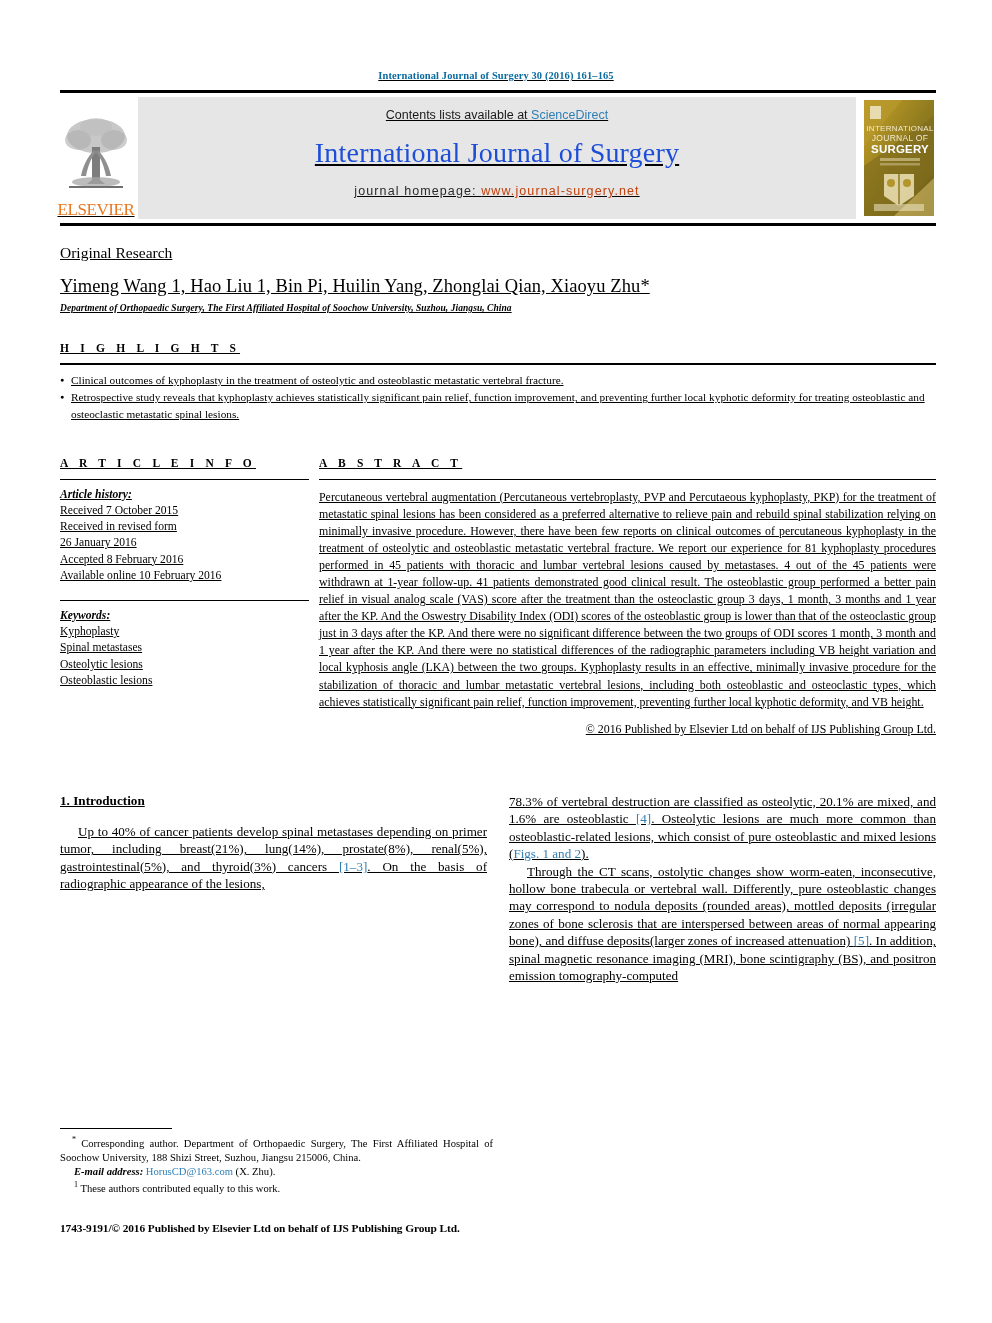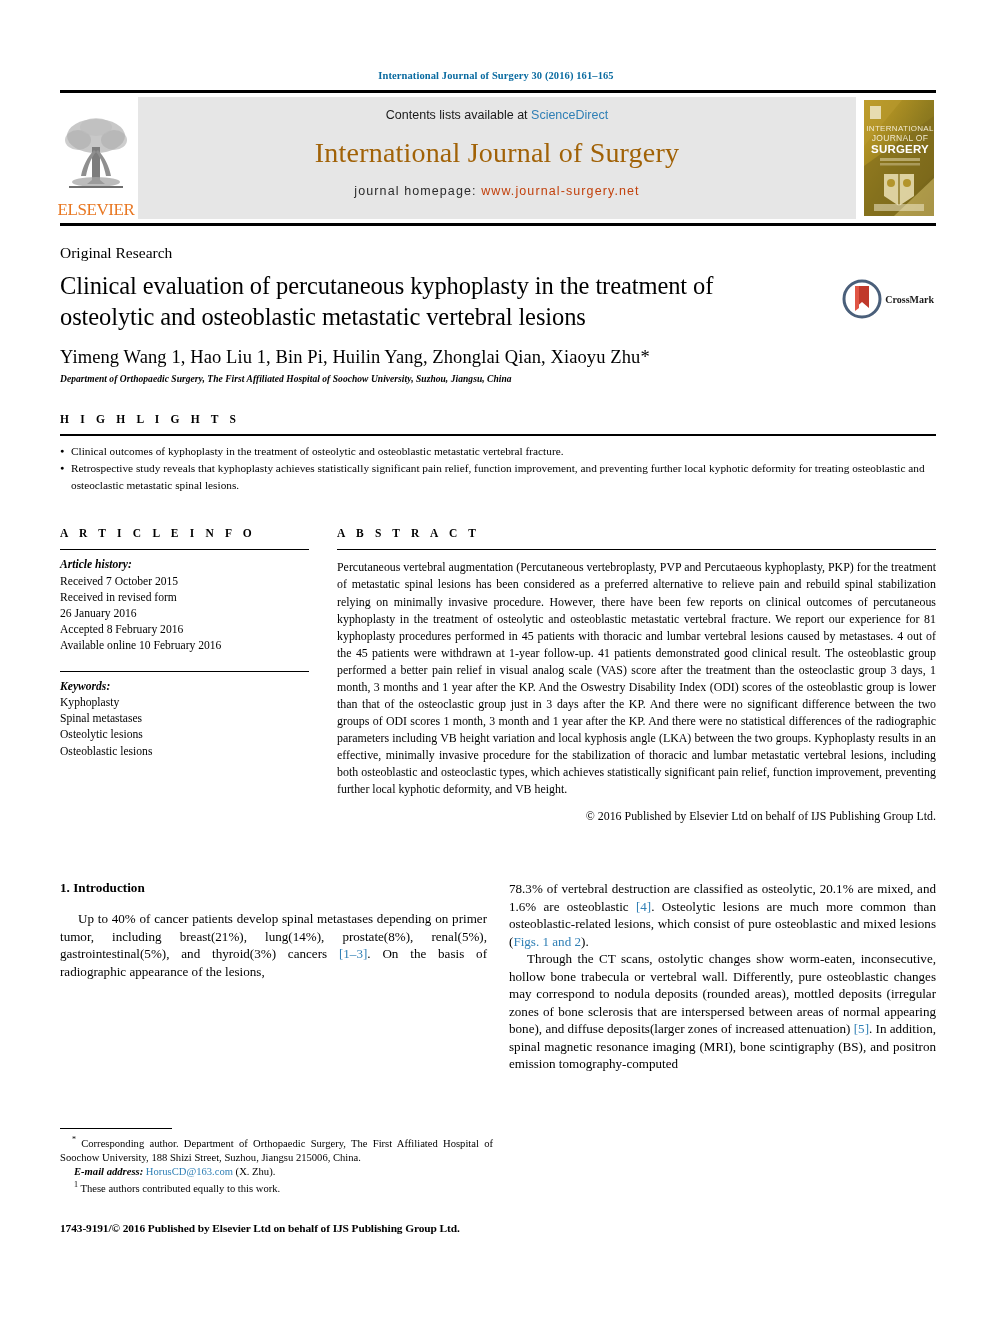--- a/index.html
+++ b/index.html
@@ -13,20 +13,21 @@
     font-family: "Liberation Serif", serif;
     color: #000000;
     position: relative;
     overflow: hidden;
   }
   .page {
     position: relative;
     width: 992px;
     height: 1002px;
     box-sizing: border-box;
+    text-decoration: underline;
   }
 
   
   .runhead {
     text-align: center;
     color: #0a6ba0;
     font-size: 10.5px;
     font-weight: bold;
     letter-spacing: 0.1px;
     padding-top: 70px;
@@ -78,21 +79,21 @@
     font-family: "Liberation Sans", sans-serif;
     font-size: 12.5px;
     color: #1a1a1a;
   }
   .contents-line .sd {
     color: #2f7fb5;
   }
   .journal-title {
     font-family: "Liberation Serif", serif;
     font-size: 28px;
-    color: #a16207;
+    color: #1d4ed8;
     letter-spacing: 0.2px;
   }
   .homepage-line {
     font-family: "Liberation Sans", sans-serif;
     font-size: 12.5px;
     letter-spacing: 1.1px;
     color: #2b2b2b;
   }
   .homepage-line .url { color: #c2410c; }
   .cover-thumb {
@@ -184,21 +185,21 @@
     left: 0;
     top: 0;
     font-size: 7px;
     line-height: 17px;
   }
 
   
   .info-abstract {
     display: flex;
     margin-top: 34px;
-    gap: 28px;
+    gap: 10px;
   }
   .col-info {
     flex: 0 0 249px;
     width: 249px;
   }
   .col-abstract {
     flex: 1 1 auto;
   }
   .sub-rule {
     border-top: 1.6px solid #000;
@@ -362,31 +363,20 @@
         </g>
         <rect x="10" y="104" width="50" height="7" fill="#efe7c8" opacity="0.55"></rect>
       </svg>
     </div>
   </div>
 
   <div class="content">
 
     <div class="art-type">Original Research</div>
 
-    <div class="title-row">
-      <h1 class="art-title">Clinical evaluation of percutaneous kyphoplasty in the treatment of osteolytic and osteoblastic metastatic vertebral lesions</h1>
-      <div class="crossmark">
-        <svg width="40" height="40" viewBox="0 0 40 40">
-          <circle cx="20" cy="20" r="18" fill="#ffffff" stroke="#4a5f7a" stroke-width="3"></circle>
-          <path d="M13 7 h14 v22 l-7 -6 l-7 6 z" fill="#c0392b"></path>
-          <path d="M13 7 h4 v22 l-4 3 z" fill="#e05545"></path>
-        </svg>
-        <span class="crossmark-label">CrossMark</span>
-      </div>
-    </div>
 
     <div class="authors">Yimeng Wang 1, Hao Liu 1, Bin Pi, Huilin Yang, Zhonglai Qian, Xiaoyu Zhu*</div>
     <div class="affil">Department of Orthopaedic Surgery, The First Affiliated Hospital of Soochow University, Suzhou, Jiangsu, China</div>
 
     <div class="highlights">
       <div class="sec-label">H I G H L I G H T S</div>
       <div class="hl-rule"></div>
       <ul class="hl-list">
         <li>Clinical outcomes of kyphoplasty in the treatment of osteolytic and osteoblastic metastatic vertebral fracture.</li>
         <li>Retrospective study reveals that kyphoplasty achieves statistically significant pain relief, function improvement, and preventing further local kyphotic deformity for treating osteoblastic and osteoclastic metastatic spinal lesions.</li>

